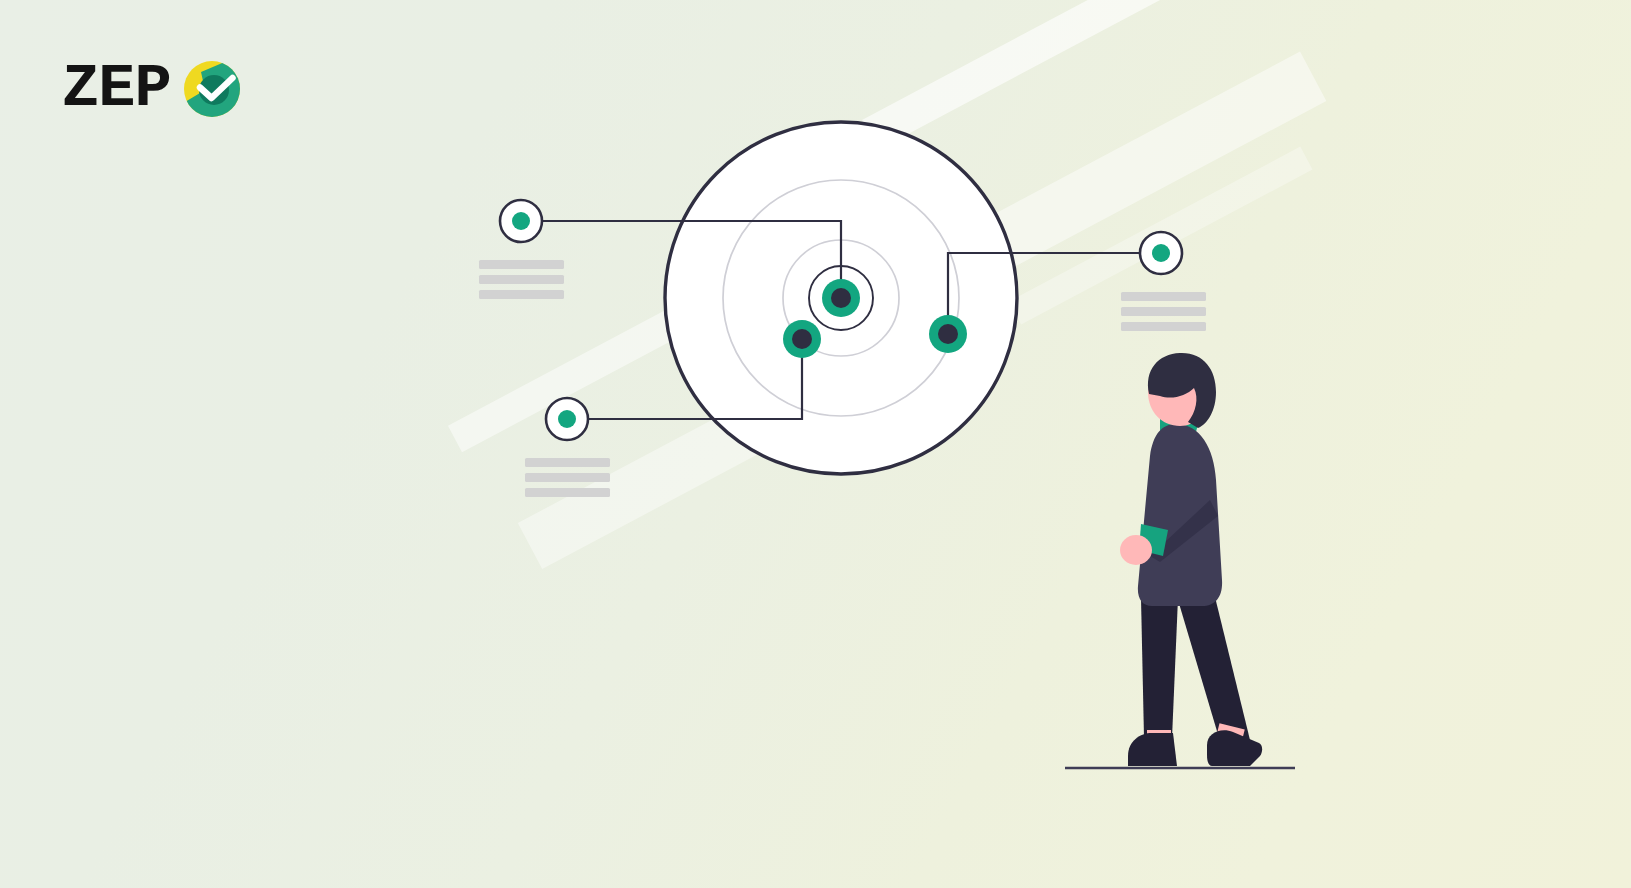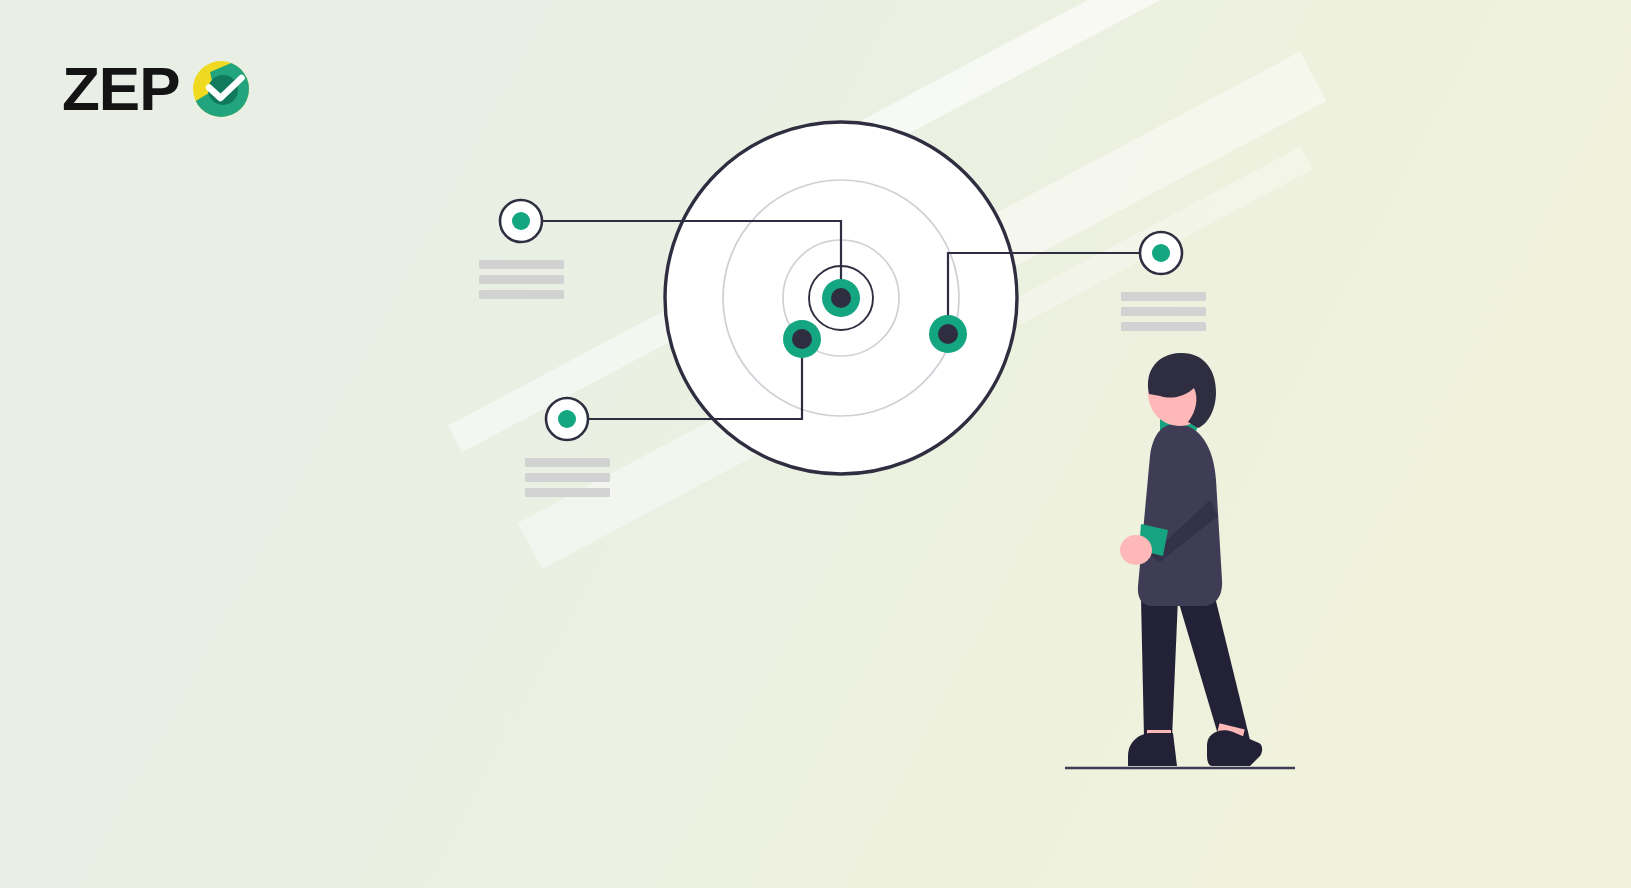--- a/index.html
+++ b/index.html
@@ -34,21 +34,21 @@
     transform-origin:left center;
   }
 
   
   #logo {
     position:absolute;
     left:62px; top:58px;
     display:flex; align-items:center; gap:12px;
   }
   #logo .wordmark {
-    font-family:Liberation Sans, sans-serif;
+    font-family:Liberation Mono, monospace;
     font-weight:700;
     font-size:62px;
     letter-spacing:-1px;
     color:#141414;
     line-height:1;
   }
   #logo .mark { width:58px; height:58px; display:block; }
 
   
   #illustration {

